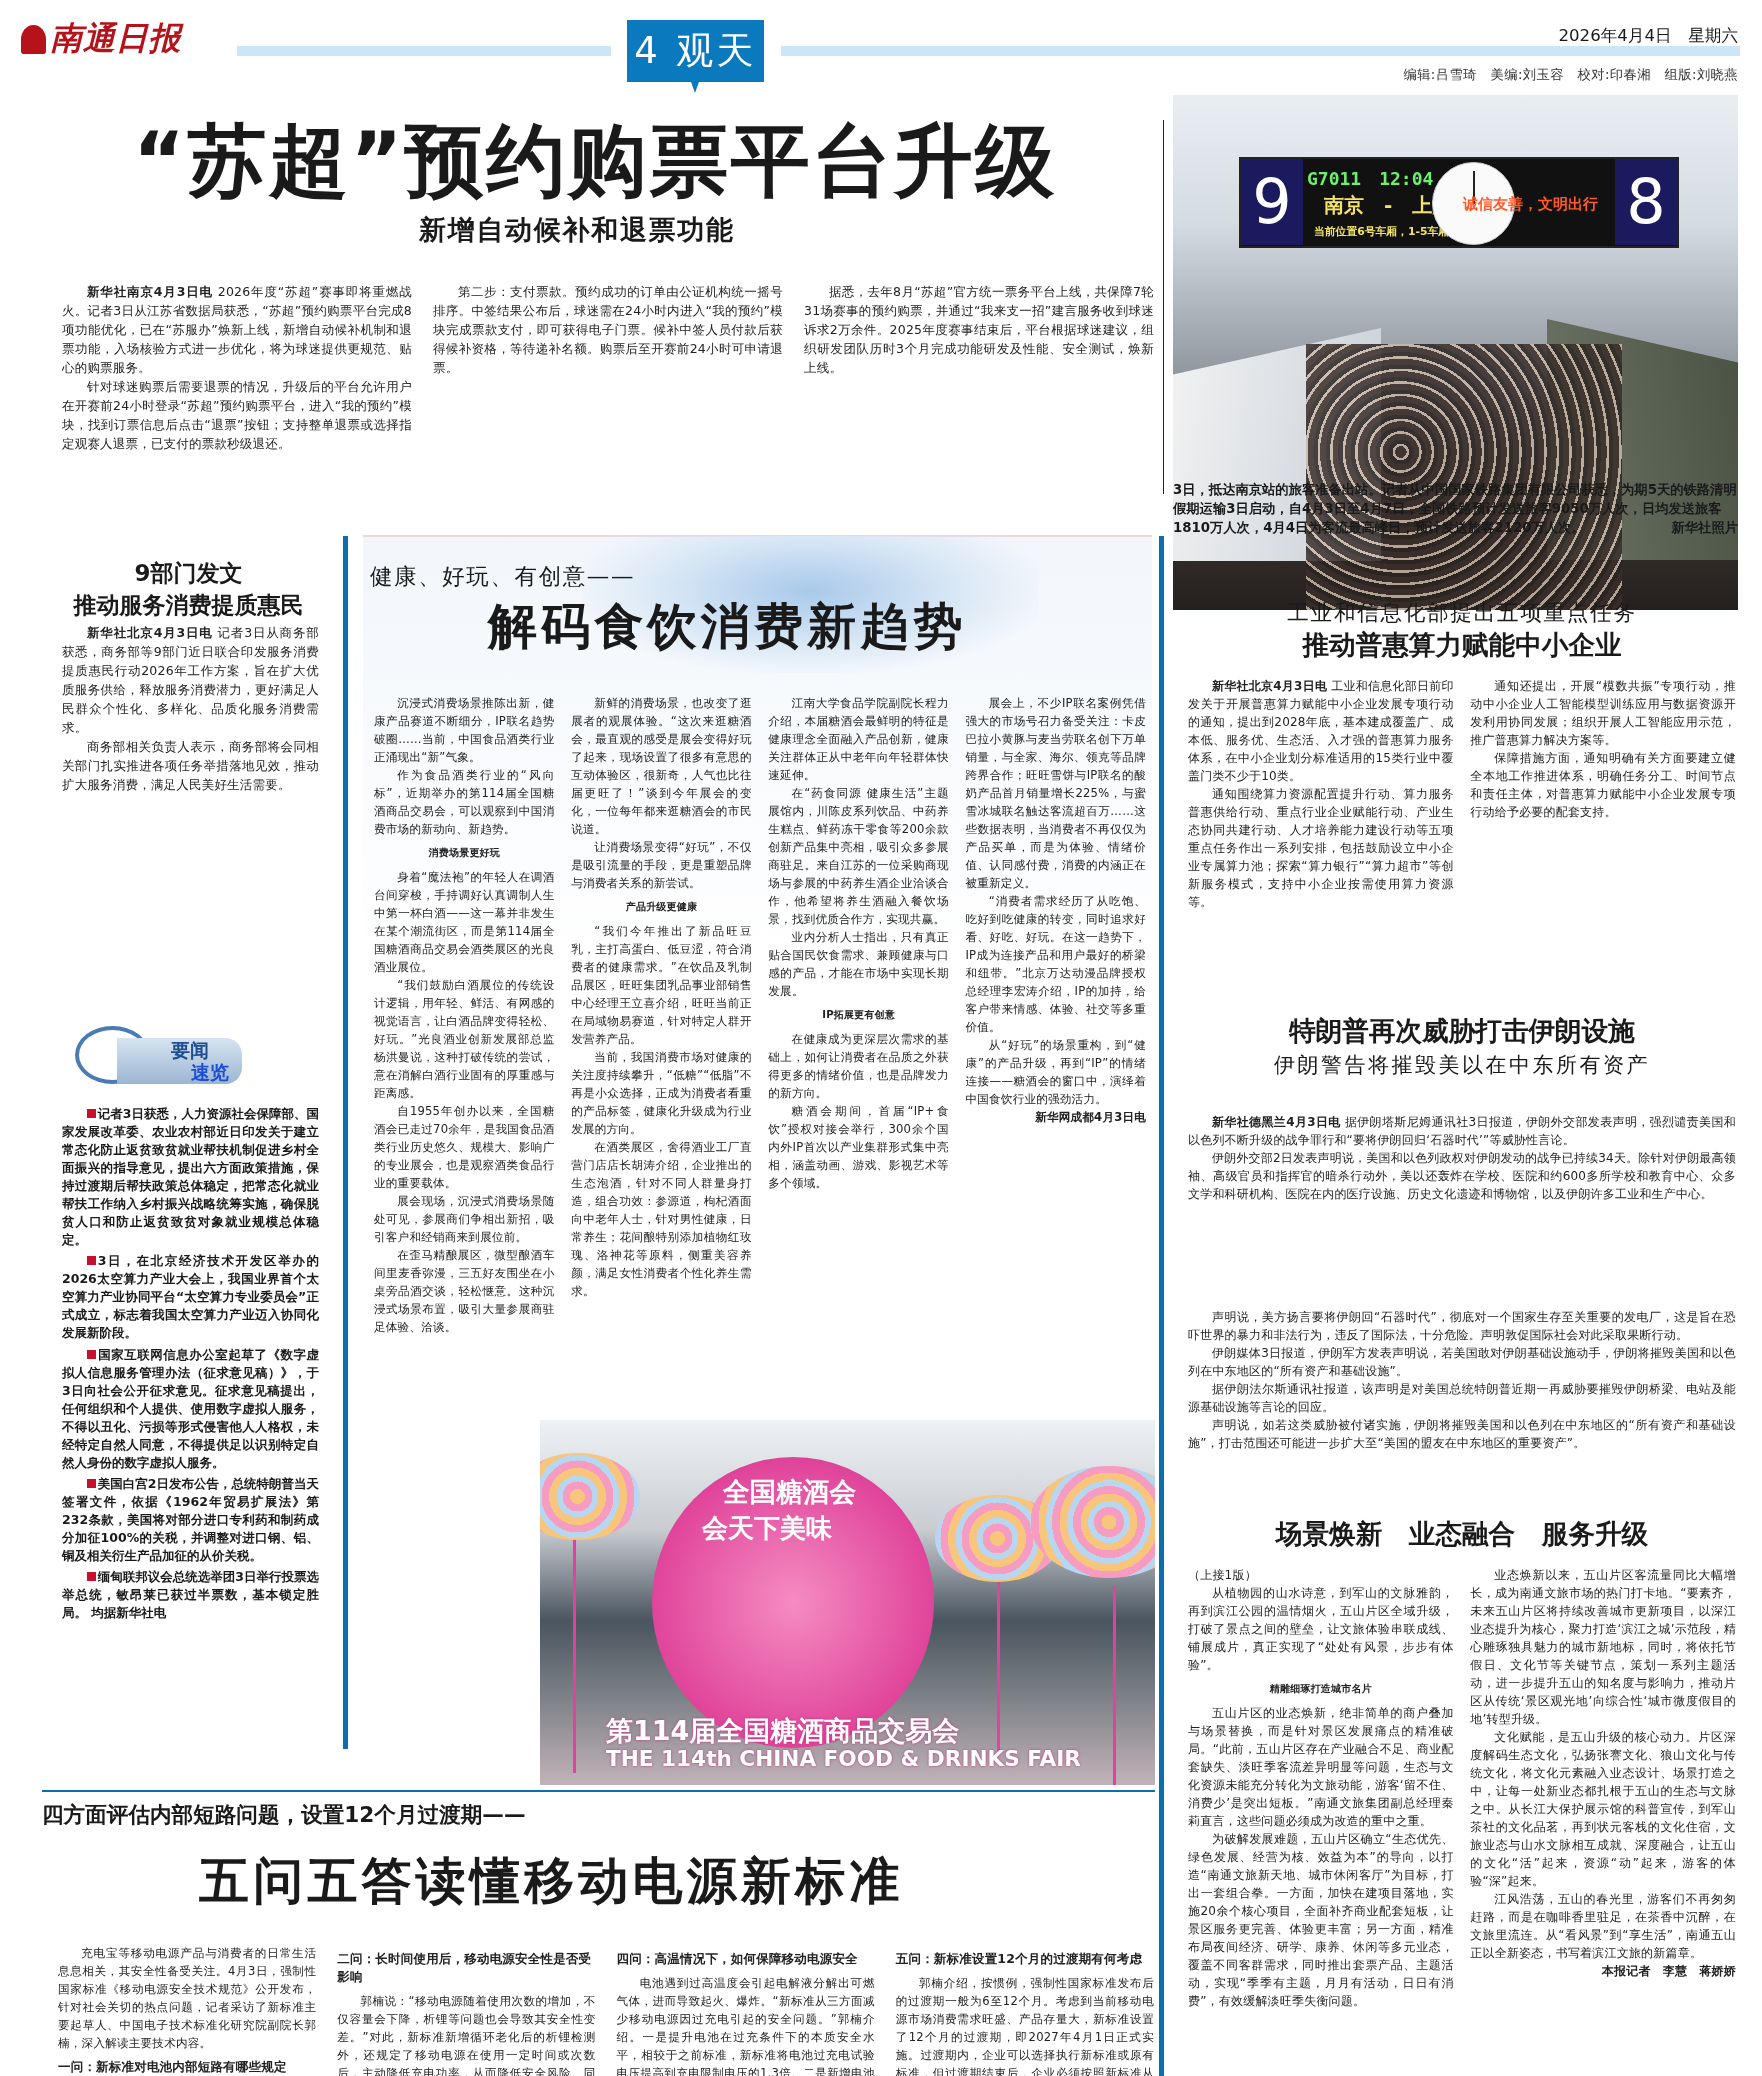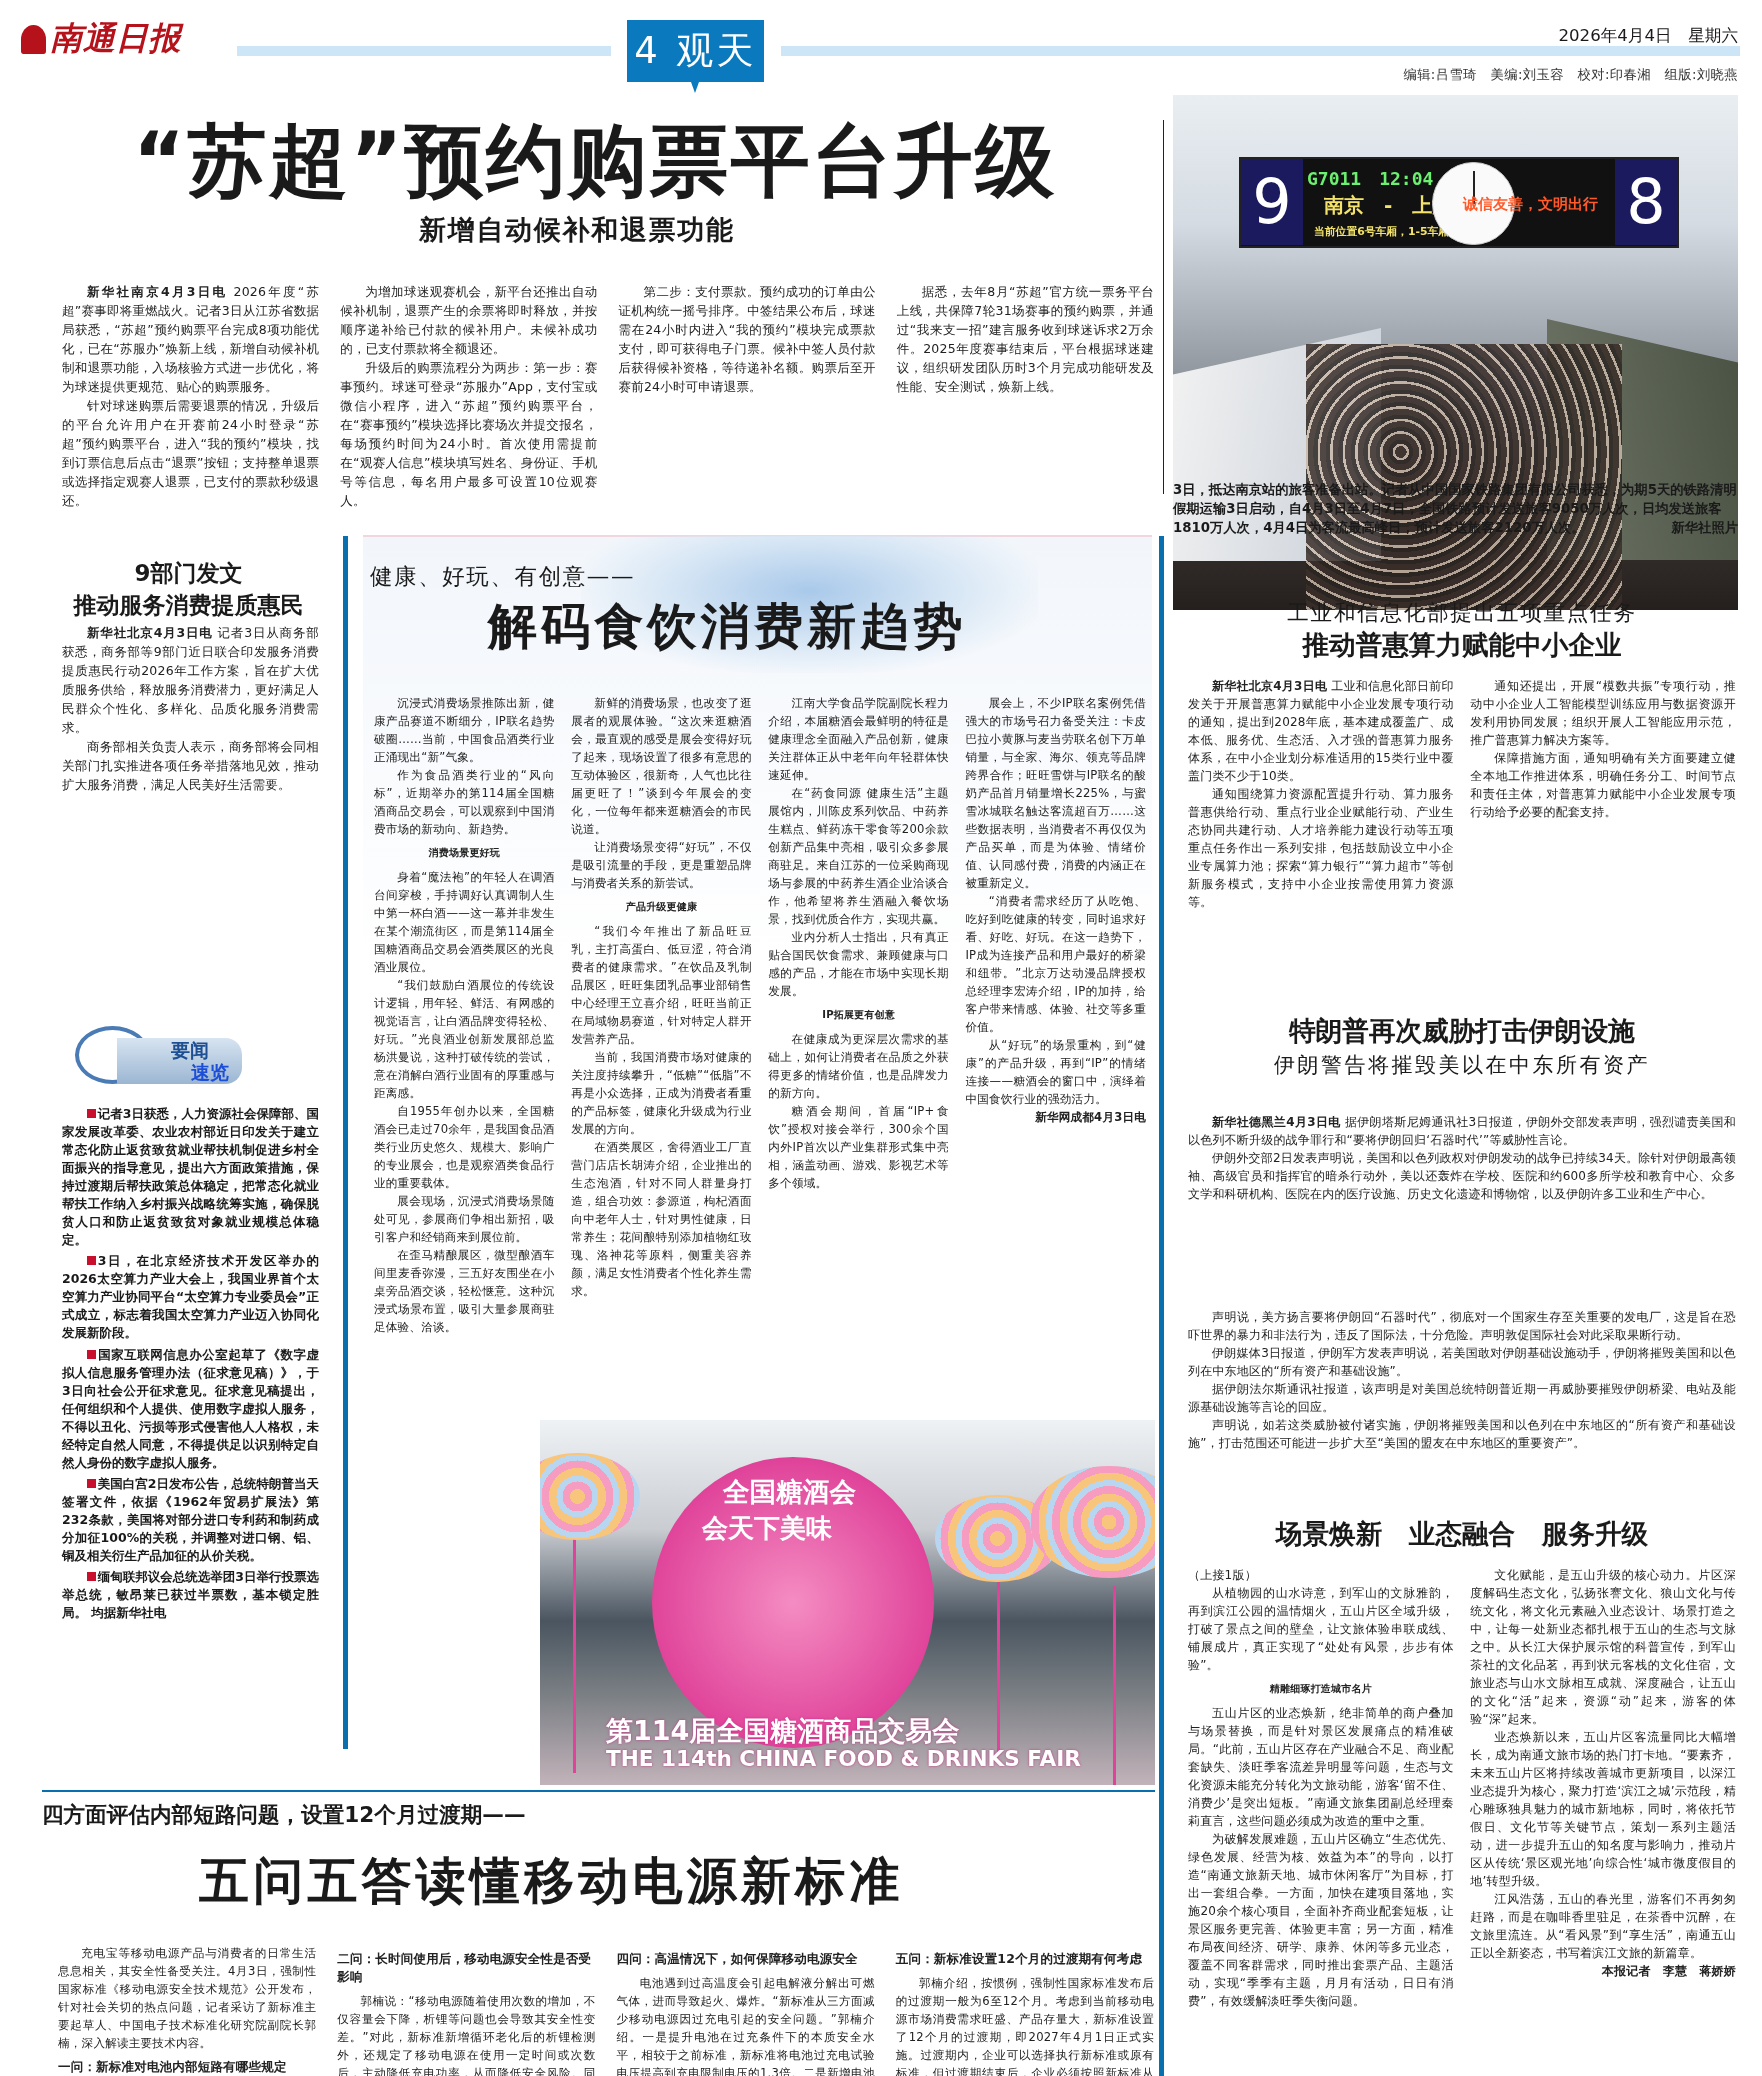--- a/index.html
+++ b/index.html
@@ -100,24 +100,20 @@
 
 <div class="abs h1-top">“苏超”预约购票平台升级</div>
 <div class="abs h1-sub">新增自动候补和退票功能</div>
 
 <div class="abs body-text cols" style="left:62px; top:282px; width:1092px; height:233px;">
   <div>
     <p><span class="dateline">新华社南京4月3日电</span> <span>2026年度“苏超”赛事即将重燃战火。记者3日从江苏省数据局获悉，“苏超”预约购票平台完成8项功能优化，已在“苏服办”焕新上线，新增自动候补机制和退票功能，入场核验方式进一步优化，将为球迷提供更规范、贴心的购票服务。</span></p>
     <p>针对球迷购票后需要退票的情况，升级后的平台允许用户在开赛前24小时登录“苏超”预约购票平台，进入“我的预约”模块，找到订票信息后点击“退票”按钮；支持整单退票或选择指定观赛人退票，已支付的票款秒级退还。</p>
   </div>
   <div>
-    <p>为增加球迷观赛机会，新平台还推出自动候补机制，退票产生的余票将即时释放，并按顺序递补给已付款的候补用户。未候补成功的，已支付票款将全额退还。</p>
-    <p>升级后的购票流程分为两步：第一步：赛事预约。球迷可登录“苏服办”App，支付宝或微信小程序，进入“苏超”预约购票平台，在“赛事预约”模块选择比赛场次并提交报名，每场预约时间为24小时。首次使用需提前在“观赛人信息”模块填写姓名、身份证、手机号等信息，每名用户最多可设置10位观赛人。</p>
-  </div>
-  <div>
     <p>第二步：支付票款。预约成功的订单由公证机构统一摇号排序。中签结果公布后，球迷需在24小时内进入“我的预约”模块完成票款支付，即可获得电子门票。候补中签人员付款后获得候补资格，等待递补名额。购票后至开赛前24小时可申请退票。</p>
   </div>
   <div>
     <p>据悉，去年8月“苏超”官方统一票务平台上线，共保障7轮31场赛事的预约购票，并通过“我来支一招”建言服务收到球迷诉求2万余件。2025年度赛事结束后，平台根据球迷建议，组织研发团队历时3个月完成功能研发及性能、安全测试，焕新上线。</p>
   </div>
 </div>
 <div class="rule-thin" style="left:1163px; top:120px; height:374px;"></div>
 
 <div class="abs photo-train">
   <div class="trains-l"></div>
@@ -249,22 +245,22 @@
 <div class="abs h-right3">场景焕新　业态融合　服务升级</div>
 <div class="abs body-text cols" style="left:1188px; top:1566px; width:548px; height:664px; font-size:12px; line-height:18px; gap:16.6px;">
   <div>
     <p style="text-indent:0;">（上接1版）</p>
     <p>从植物园的山水诗意，到军山的文脉雅韵，再到滨江公园的温情烟火，五山片区全域升级，打破了景点之间的壁垒，让文旅体验串联成线、铺展成片，真正实现了“处处有风景，步步有体验”。</p>
     <p class="sub-h">精雕细琢打造城市名片</p>
     <p>五山片区的业态焕新，绝非简单的商户叠加与场景替换，而是针对景区发展痛点的精准破局。“此前，五山片区存在产业融合不足、商业配套缺失、淡旺季客流差异明显等问题，生态与文化资源未能充分转化为文旅动能，游客‘留不住、消费少’是突出短板。”南通文旅集团副总经理秦莉直言，这些问题必须成为改造的重中之重。</p>
     <p>为破解发展难题，五山片区确立“生态优先、绿色发展、经营为核、效益为本”的导向，以打造“南通文旅新天地、城市休闲客厅”为目标，打出一套组合拳。一方面，加快在建项目落地，实施20余个核心项目，全面补齐商业配套短板，让景区服务更完善、体验更丰富；另一方面，精准布局夜间经济、研学、康养、休闲等多元业态，覆盖不同客群需求，同时推出套票产品、主题活动，实现“季季有主题，月月有活动，日日有消费”，有效缓解淡旺季失衡问题。</p>
   </div>
   <div>
+    <p>业态焕新以来，五山片区客流量同比大幅增长，成为南通文旅市场的热门打卡地。“要素齐，未来五山片区将持续改善城市更新项目，以深江业态提升为核心，聚力打造‘滨江之城’示范段，精心雕琢独具魅力的城市新地标，同时，将依托节假日、文化节等关键节点，策划一系列主题活动，进一步提升五山的知名度与影响力，推动片区从传统‘景区观光地’向综合性‘城市微度假目的地’转型升级。</p>
     <p>文化赋能，是五山升级的核心动力。片区深度解码生态文化，弘扬张謇文化、狼山文化与传统文化，将文化元素融入业态设计、场景打造之中，让每一处新业态都扎根于五山的生态与文脉之中。从长江大保护展示馆的科普宣传，到军山茶社的文化品茗，再到状元客栈的文化住宿，文旅业态与山水文脉相互成就、深度融合，让五山的文化“活”起来，资源“动”起来，游客的体验“深”起来。</p>
-    <p>业态焕新以来，五山片区客流量同比大幅增长，成为南通文旅市场的热门打卡地。“要素齐，未来五山片区将持续改善城市更新项目，以深江业态提升为核心，聚力打造‘滨江之城’示范段，精心雕琢独具魅力的城市新地标，同时，将依托节假日、文化节等关键节点，策划一系列主题活动，进一步提升五山的知名度与影响力，推动片区从传统‘景区观光地’向综合性‘城市微度假目的地’转型升级。</p>
     <p>江风浩荡，五山的春光里，游客们不再匆匆赶路，而是在咖啡香里驻足，在茶香中沉醉，在文旅里流连。从“看风景”到“享生活”，南通五山正以全新姿态，书写着滨江文旅的新篇章。</p>
     <p class="xinhua-end">本报记者　李慧　蒋娇娇</p>
   </div>
 </div>
 
 <div class="rule-thin" style="left:42px; top:1790px; width:1113px; height:1.7px; background:#0a6fae;"></div>
 <div class="abs h-bot-k">四方面评估内部短路问题，设置12个月过渡期——</div>
 <div class="abs h-bot">五问五答读懂移动电源新标准</div>
 
 <div class="abs body-text cols" style="left:58px; top:1944px; width:1096px; height:532px; font-size:11.6px; line-height:18px; gap:21px; overflow:hidden;">

